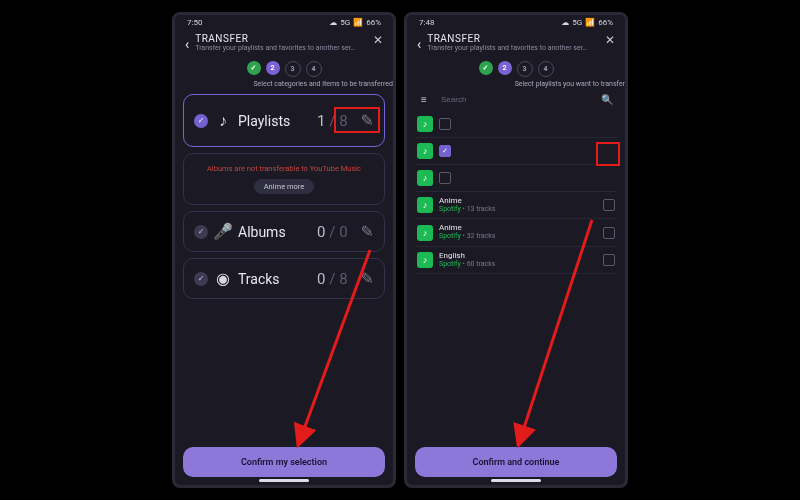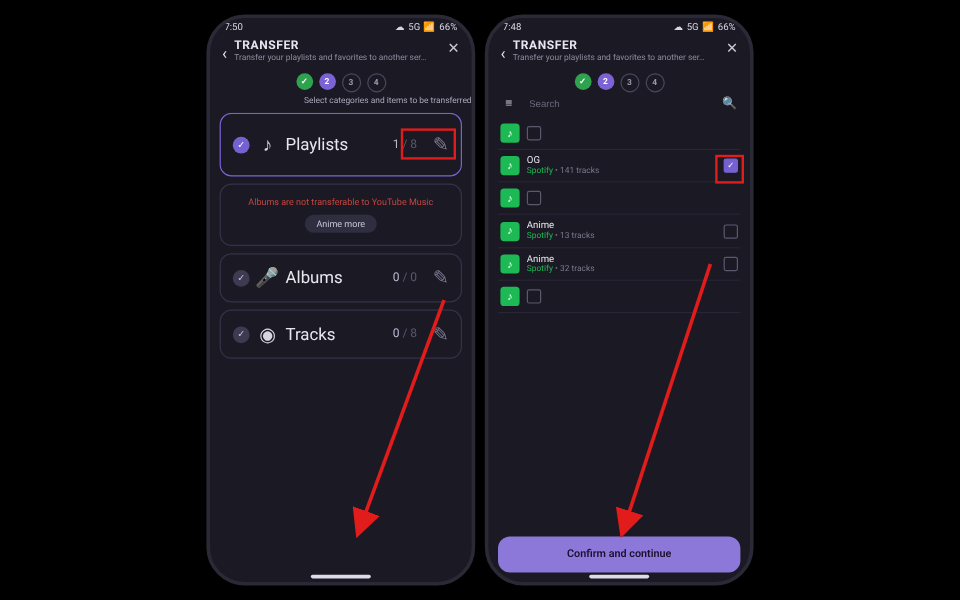--- a/index.html
+++ b/index.html
@@ -1,42 +1,42 @@
 <!DOCTYPE html>
 <html><head>
 <meta charset="utf-8">
 <style>
   html,body{margin:0;padding:0;background:#000;font-family:-apple-system,BlinkMacSystemFont,'Segoe UI',Roboto,sans-serif;color:#e8e6ef}
   .canvas{width:800px;height:500px;background:#000;position:relative;display:flex;justify-content:center;align-items:center;gap:8px}
-  .phone{width:218px;height:470px;background:#1b1a24;border-radius:32px;border:3px solid #2a2936;position:relative;overflow:hidden;display:flex;flex-direction:column}
+  .phone{width:218px;height:470px;background:#1b1a24;border-radius:8px;border:3px solid #2a2936;position:relative;overflow:hidden;display:flex;flex-direction:column}
   .status-bar{display:flex;justify-content:space-between;align-items:center;padding:3px 12px 0;font-size:8px;color:#d7d5e0}
   .status-right{display:flex;align-items:center;gap:3px}
   .header{display:flex;align-items:flex-start;padding:6px 10px 2px;gap:6px}
   .back-btn{flex:0 0 auto;margin-top:1px}
   .header-text{flex:1;min-width:0}
-  .title{font-size:10px;font-weight:700;letter-spacing:.5px}
+  .title{font-size:10px;font-weight:400;letter-spacing:.5px}
   .subtitle{font-size:7px;color:#8d8a9e;line-height:1.1;margin-top:1px;white-space:nowrap;overflow:hidden;text-overflow:ellipsis}
   .close-btn{flex:0 0 auto;font-size:12px;color:#c9c6d6}
   .steps{display:flex;justify-content:center;gap:5px;margin:6px 0 3px}
   .step{width:14px;height:14px;border-radius:50%;display:flex;align-items:center;justify-content:center;font-size:7px;font-weight:700}
   .step.done{background:#2fa24f;color:#fff}
   .step.active{background:#7b63d6;color:#fff}
   .step.todo{background:transparent;border:1px solid #4a4760;color:#9b98ad}
   .step-caption{text-align:right;font-size:7px;color:#a9a6ba;margin-bottom:6px}
   .body{flex:1;padding:0 8px;overflow:hidden;display:flex;flex-direction:column;gap:6px}
   
   .card{border:1px solid #34324a;border-radius:10px;padding:10px 10px;display:flex;align-items:center;gap:8px;position:relative}
   .card.selected{border-color:#7b63d6}
   .card.big{padding:16px 10px}
   .check-circle{width:14px;height:14px;border-radius:50%;display:flex;align-items:center;justify-content:center;font-size:8px;flex:0 0 auto}
   .check-circle.on{background:#7561d0;color:#fff}
   .check-circle.off{background:#3d3a52;color:#c9c6d6}
   .cat-ico{width:14px;height:14px;display:flex;align-items:center;justify-content:center;color:#d7d5e0;flex:0 0 auto}
   .cat-label{flex:1;font-size:14px}
-  .count{font-size:10px;color:#bdbad0}
+  .count{font-size:15px;color:#bdbad0}
   .count .dim{color:#5b586e}
   .edit-ico{margin-left:5px;color:#7a778d}
   .red-box{position:absolute;border:2px solid #e21b1b;pointer-events:none}
   
   .warn{border:1px solid #34324a;border-radius:10px;padding:10px;text-align:center}
   .warn-text{color:#c5443f;font-size:7.5px}
   .read-more{display:inline-block;margin-top:6px;background:#2f2d40;border-radius:10px;padding:3px 10px;font-size:7.5px;color:#c9c6d6}
   
   .confirm{margin:6px 8px 8px;background:#8c78d8;border-radius:10px;text-align:center;padding:10px 0;font-size:9px;font-weight:600;color:#1b1030}
   
@@ -122,20 +122,21 @@
         <div class="check-circle off">✓</div>
         <div class="cat-ico">
             <span>◉</span>
           </div>
         <div class="cat-label">Tracks</div>
         <div class="count"><span>0</span><span class="dim"> / </span><span class="dim">8</span></div>
         <div class="edit-ico"><span>✎</span></div>
       </div>
     </div>
 
+    <div class="confirm">Confirm my selection</div>
 
     <svg class="arrow" style="left:110px;top:230px" width="90" height="210">
       <defs>
           <marker id="ah1" markerWidth="8" markerHeight="8" refX="5" refY="4" orient="auto">
             <path d="M0,0 L8,4 L0,8 Z" fill="#e21b1b"></path>
           </marker>
         </defs>
       <line x1="85" y1="5" x2="15" y2="195" stroke="#e21b1b" stroke-width="3" marker-end="url(#ah1)"></line>
     </svg>
     <div class="home-ind"></div>
@@ -158,38 +159,35 @@
         <div class="subtitle">Transfer your playlists and favorites to another ser…</div>
       </div>
       <div class="close-btn"><span>✕</span></div>
     </div>
     <div class="steps" id="steps-right">
         <div class="step done">✓</div>
         <div class="step active">2</div>
         <div class="step todo">3</div>
         <div class="step todo">4</div>
       </div>
+    <div class="step-caption">Select playlists you want to transfer</div>
 
     <div class="body">
       <div class="search-row">
         <div class="filter-ico"><span>≡</span></div>
         <input class="search-input" placeholder="Search" style="">
         <div class="search-ico"><span>🔍</span></div>
       </div>
       <div id="playlist-list" style="position:relative">
           <div class="plist">
             <div class="pl-art">♪</div>
             <div class="cbox"></div>
           </div>
           <div class="plist">
             <div class="pl-art">♪</div>
-            <div class="pl-meta">
-              <div class="pl-name">OG</div>
-              <div class="pl-sub"><span class="src">Spotify</span> • 141 tracks</div>
-            </div>
             <div class="cbox checked"></div>
           </div>
           <div class="red-box" style="right: -3px; width: 20px; height: 20px; top: 31px;"></div>
           <div class="plist">
             <div class="pl-art">♪</div>
             <div class="cbox"></div>
           </div>
           <div class="plist">
             <div class="pl-art">♪</div>
             <div class="pl-meta">
@@ -201,20 +199,24 @@
           <div class="plist">
             <div class="pl-art">♪</div>
             <div class="pl-meta">
               <div class="pl-name">Anime</div>
               <div class="pl-sub"><span class="src">Spotify</span> • 32 tracks</div>
             </div>
             <div class="cbox"></div>
           </div>
           <div class="plist">
             <div class="pl-art">♪</div>
+            <div class="pl-meta">
+              <div class="pl-name">English</div>
+              <div class="pl-sub"><span class="src">Spotify</span> • 60 tracks</div>
+            </div>
             <div class="cbox"></div>
           </div>
         </div>
     </div>
 
     <div class="confirm">Confirm and continue</div>
 
     <svg class="arrow" style="left:95px;top:200px" width="100" height="240">
       <defs>
           <marker id="ah2" markerWidth="8" markerHeight="8" refX="5" refY="4" orient="auto">

